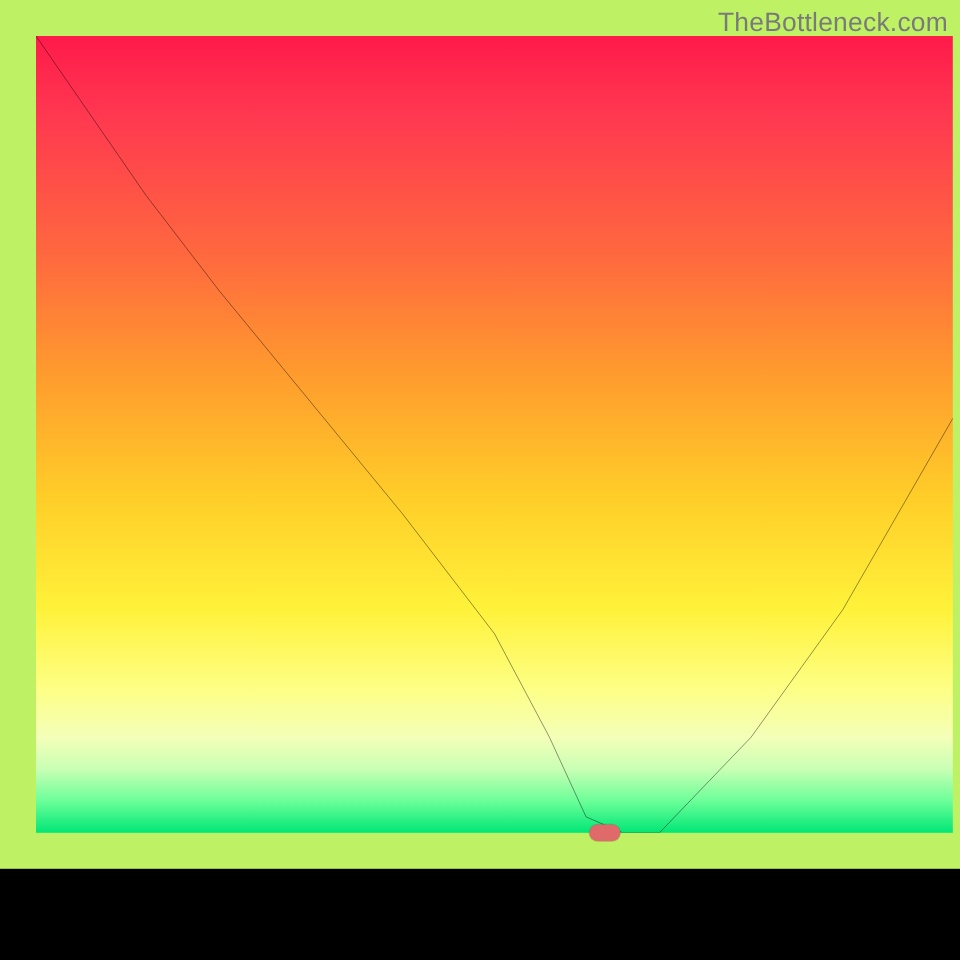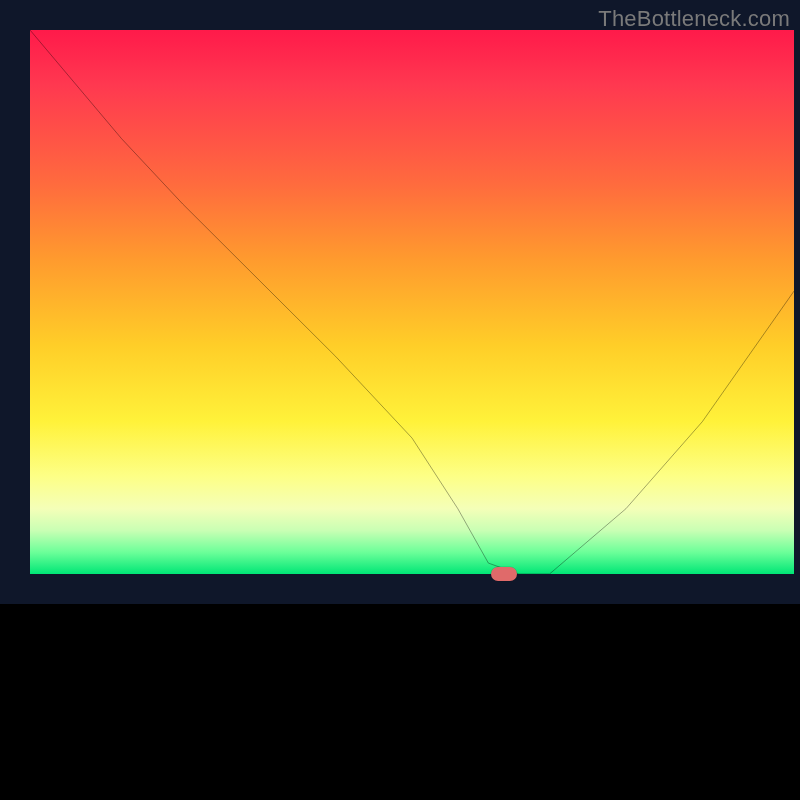--- a/index.html
+++ b/index.html
@@ -7,22 +7,22 @@
     padding: 0;
     width: 800px;
     height: 800px;
     background: #000;
     font-family: Arial, Helvetica, sans-serif;
     overflow: hidden;
   }
   .stage {
     position: relative;
     width: 800px;
-    height: 604px;
-    background: #0f172a;
+    height: 724px;
+    background: #bef264;
   }
   .watermark {
     position: absolute;
     top: 6px;
     right: 10px;
     color: #7a7a7a;
     font-size: 22px;
     font-weight: 500;
     letter-spacing: 0.2px;
     user-select: none;

